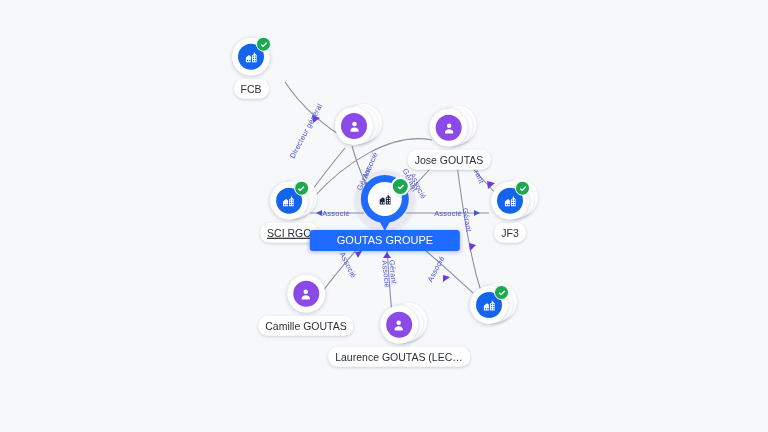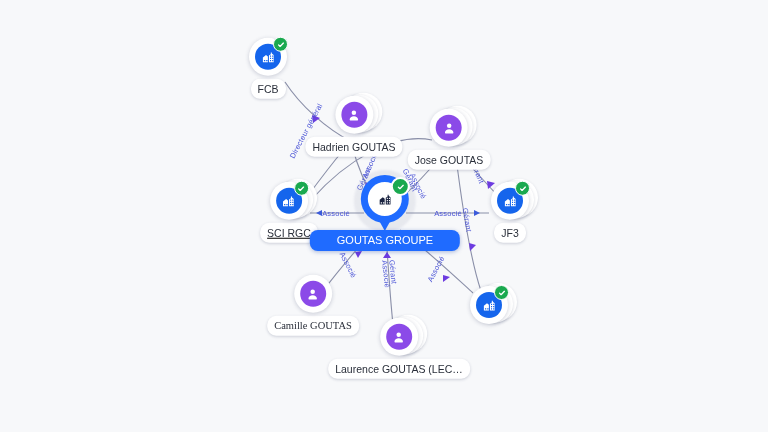--- a/index.html
+++ b/index.html
@@ -64,21 +64,21 @@
   .label{
     margin-top:3px;
     background:#ffffff;color:#2a2f3a;
     font-size:10.5px;line-height:1;
     padding:4.5px 7px;border-radius:9px;
     white-space:nowrap;
     box-shadow:0 1px 3px rgba(30,40,80,.20);
   }
   .label.selected{
     background:#1f6bff;color:#ffffff;font-size:11px;
-    padding:5px 27px;border-radius:8px;
+    padding:5px 27px;border-radius:3px;
     box-shadow:0 1px 4px rgba(20,60,160,.35);
   }
 
   
   .node.center{z-index:20;}
   .halo{
     position:absolute;
     width:62px;height:62px;border-radius:50%;
     background:rgba(120,130,160,.13);
     left:50%;top:26px;transform:translate(-50%,-50%);
@@ -199,21 +199,21 @@
           <div class="pin-check">
             <svg width="8" height="8" viewBox="0 0 12 12" aria-hidden="true">
               <path d="M2.3 6.2 4.6 8.5 9.6 3.5" stroke="#ffffff" stroke-width="2" fill="none" stroke-linecap="round" stroke-linejoin="round"></path>
             </svg>
           </div>
         </div>
         <div class="center-label-wrap">
           <div class="label selected">GOUTAS GROUPE</div>
         </div>
       </div>
-      <div class="node" style="left: 268px; top: 68px; justify-content: space-between;">
+      <div class="node" style="left: 251px; top: 68px; justify-content: space-between;">
         <div class="node-badge-wrap">
           <div class="disc">
             <div class="inner company">
               <svg width="15" height="15" viewBox="0 0 24 24" aria-hidden="true">
                 <path fill="#ffffff" d="M3 20V12.2l5-3.8 3 2.3V20H3zm1.7-1.7h2.1v-2.1H4.7v2.1zm3.6 0h2.1v-2.1H8.3v2.1zm4.4 1.7V9.3l3-2.3V4.2h1.6V6l3 2.3V20h-7.6zm1.7-1.7h1.7v-2H14.4v2zm3.4 0h1.7v-2h-1.7v2zm-3.4-3.6h1.7v-2H14.4v2zm3.4 0h1.7v-2h-1.7v2zm-3.4-3.6h1.7v-2H14.4v2zm3.4 0h1.7v-2h-1.7v2z"></path>
               </svg>
             </div>
             <div class="check">
               <svg width="8" height="8" viewBox="0 0 12 12" aria-hidden="true">
                 <path d="M2.3 6.2 4.6 8.5 9.6 3.5" stroke="#ffffff" stroke-width="2" fill="none" stroke-linecap="round" stroke-linejoin="round"></path>
@@ -285,51 +285,50 @@
           <div class="stack s2"></div>
           <div class="disc">
             <div class="inner person">
               <svg width="15" height="15" viewBox="0 0 24 24" aria-hidden="true">
                 <circle cx="12" cy="8" r="3.6" fill="#ffffff"></circle>
                 <path fill="#ffffff" d="M5.2 19.2c0-3.5 3.1-5.6 6.8-5.6s6.8 2.1 6.8 5.6c0 .6-.5 1-1.1 1H6.3c-.6 0-1.1-.4-1.1-1z"></path>
               </svg>
             </div>
           </div>
         </div>
-        <div class="label">Hadrien GOUTAS</div>
       </div>
       <div class="node" style="left: 449px; top: 139px;">
         <div class="node-badge-wrap">
           <div class="stack s1"></div>
           <div class="stack s2"></div>
           <div class="disc">
             <div class="inner person">
               <svg width="15" height="15" viewBox="0 0 24 24" aria-hidden="true">
                 <circle cx="12" cy="8" r="3.6" fill="#ffffff"></circle>
                 <path fill="#ffffff" d="M5.2 19.2c0-3.5 3.1-5.6 6.8-5.6s6.8 2.1 6.8 5.6c0 .6-.5 1-1.1 1H6.3c-.6 0-1.1-.4-1.1-1z"></path>
               </svg>
             </div>
           </div>
         </div>
         <div class="label">Jose GOUTAS</div>
       </div>
-      <div class="node" style="left: 313px; top: 305px; font-family: Liberation Serif, serif;">
+      <div class="node" style="left: 306px; top: 305px;">
         <div class="node-badge-wrap">
           <div class="disc">
             <div class="inner person">
               <svg width="15" height="15" viewBox="0 0 24 24" aria-hidden="true">
                 <circle cx="12" cy="8" r="3.6" fill="#ffffff"></circle>
                 <path fill="#ffffff" d="M5.2 19.2c0-3.5 3.1-5.6 6.8-5.6s6.8 2.1 6.8 5.6c0 .6-.5 1-1.1 1H6.3c-.6 0-1.1-.4-1.1-1z"></path>
               </svg>
             </div>
           </div>
         </div>
         <div class="label">Camille GOUTAS</div>
       </div>
-      <div class="node" style="left: 399px; top: 348px;">
+      <div class="node" style="left: 399px; top: 336px;">
         <div class="node-badge-wrap">
           <div class="stack s1"></div>
           <div class="stack s2"></div>
           <div class="disc">
             <div class="inner person">
               <svg width="15" height="15" viewBox="0 0 24 24" aria-hidden="true">
                 <circle cx="12" cy="8" r="3.6" fill="#ffffff"></circle>
                 <path fill="#ffffff" d="M5.2 19.2c0-3.5 3.1-5.6 6.8-5.6s6.8 2.1 6.8 5.6c0 .6-.5 1-1.1 1H6.3c-.6 0-1.1-.4-1.1-1z"></path>
               </svg>
             </div>

